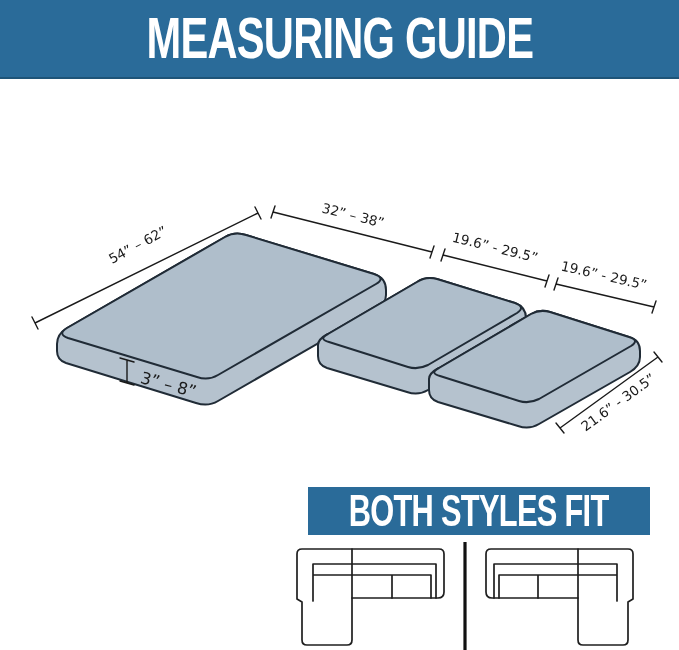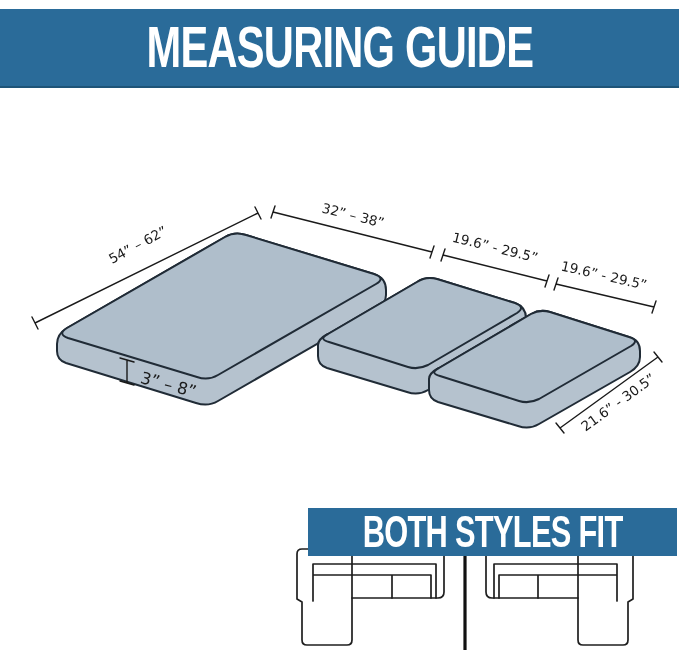--- a/index.html
+++ b/index.html
@@ -1,35 +1,35 @@
 <!DOCTYPE html>
 <html><head>
 <meta charset="utf-8">
 <style>
   html,body{margin:0;padding:0;background:#ffffff;}
   #page{position:relative;width:679px;height:650px;background:#ffffff;overflow:hidden;
         font-family:"DejaVu Sans","Liberation Sans",sans-serif;}
   
-  #header{position:absolute;left:0;top:9px;width:679px;height:77px;background:#2A6B99;
+  #header{position:absolute;left:0;top:0;width:679px;height:77px;background:#2A6B99;
           border-bottom:2px solid #1E5478;display:flex;align-items:center;justify-content:center;}
   #header .title{color:#ffffff;font-family:"Liberation Sans",sans-serif;font-weight:bold;
           font-size:57px;letter-spacing:-1px;transform:scaleX(0.73);transform-origin:center;
           white-space:nowrap;line-height:1;}
   
   #diagram{position:absolute;left:0;top:0;width:679px;height:650px;}
   .cushion-side{fill:#B5C2CE;stroke:#202B36;stroke-width:2;stroke-linejoin:round;}
   .cushion-top{fill:#AFBECB;stroke:#202B36;stroke-width:2;stroke-linejoin:round;}
   .dim{stroke:#1A1A1A;stroke-width:1.4;fill:none;stroke-linecap:round;}
   .dim-label{fill:#1A1A1A;font-size:13.5px;font-family:"DejaVu Sans",sans-serif;}
   .dim-label-big{fill:#1A1A1A;font-size:16.5px;font-family:"DejaVu Sans",sans-serif;}
   .sofa{stroke:#1F1F1F;stroke-width:1.7;fill:none;stroke-linejoin:round;stroke-linecap:round;}
   .divider{stroke:#111111;stroke-width:3.2;}
   
-  #badge{position:absolute;left:308px;top:487px;width:369px;height:48px;background:#2A6B99;
-         display:flex;align-items:center;justify-content:center;margin-top:21px;}
+  #badge{position:absolute;left:308px;top:487px;width:342px;height:48px;background:#2A6B99;
+         display:flex;align-items:center;justify-content:center;}
   #badge .label{color:#ffffff;font-family:"Liberation Sans",sans-serif;font-weight:bold;
          font-size:44px;letter-spacing:-1px;transform:scaleX(0.70);transform-origin:center;
          white-space:nowrap;line-height:1;}
 </style>
 </head>
 <body>
 
 <div id="page">
 
   <div id="header">

